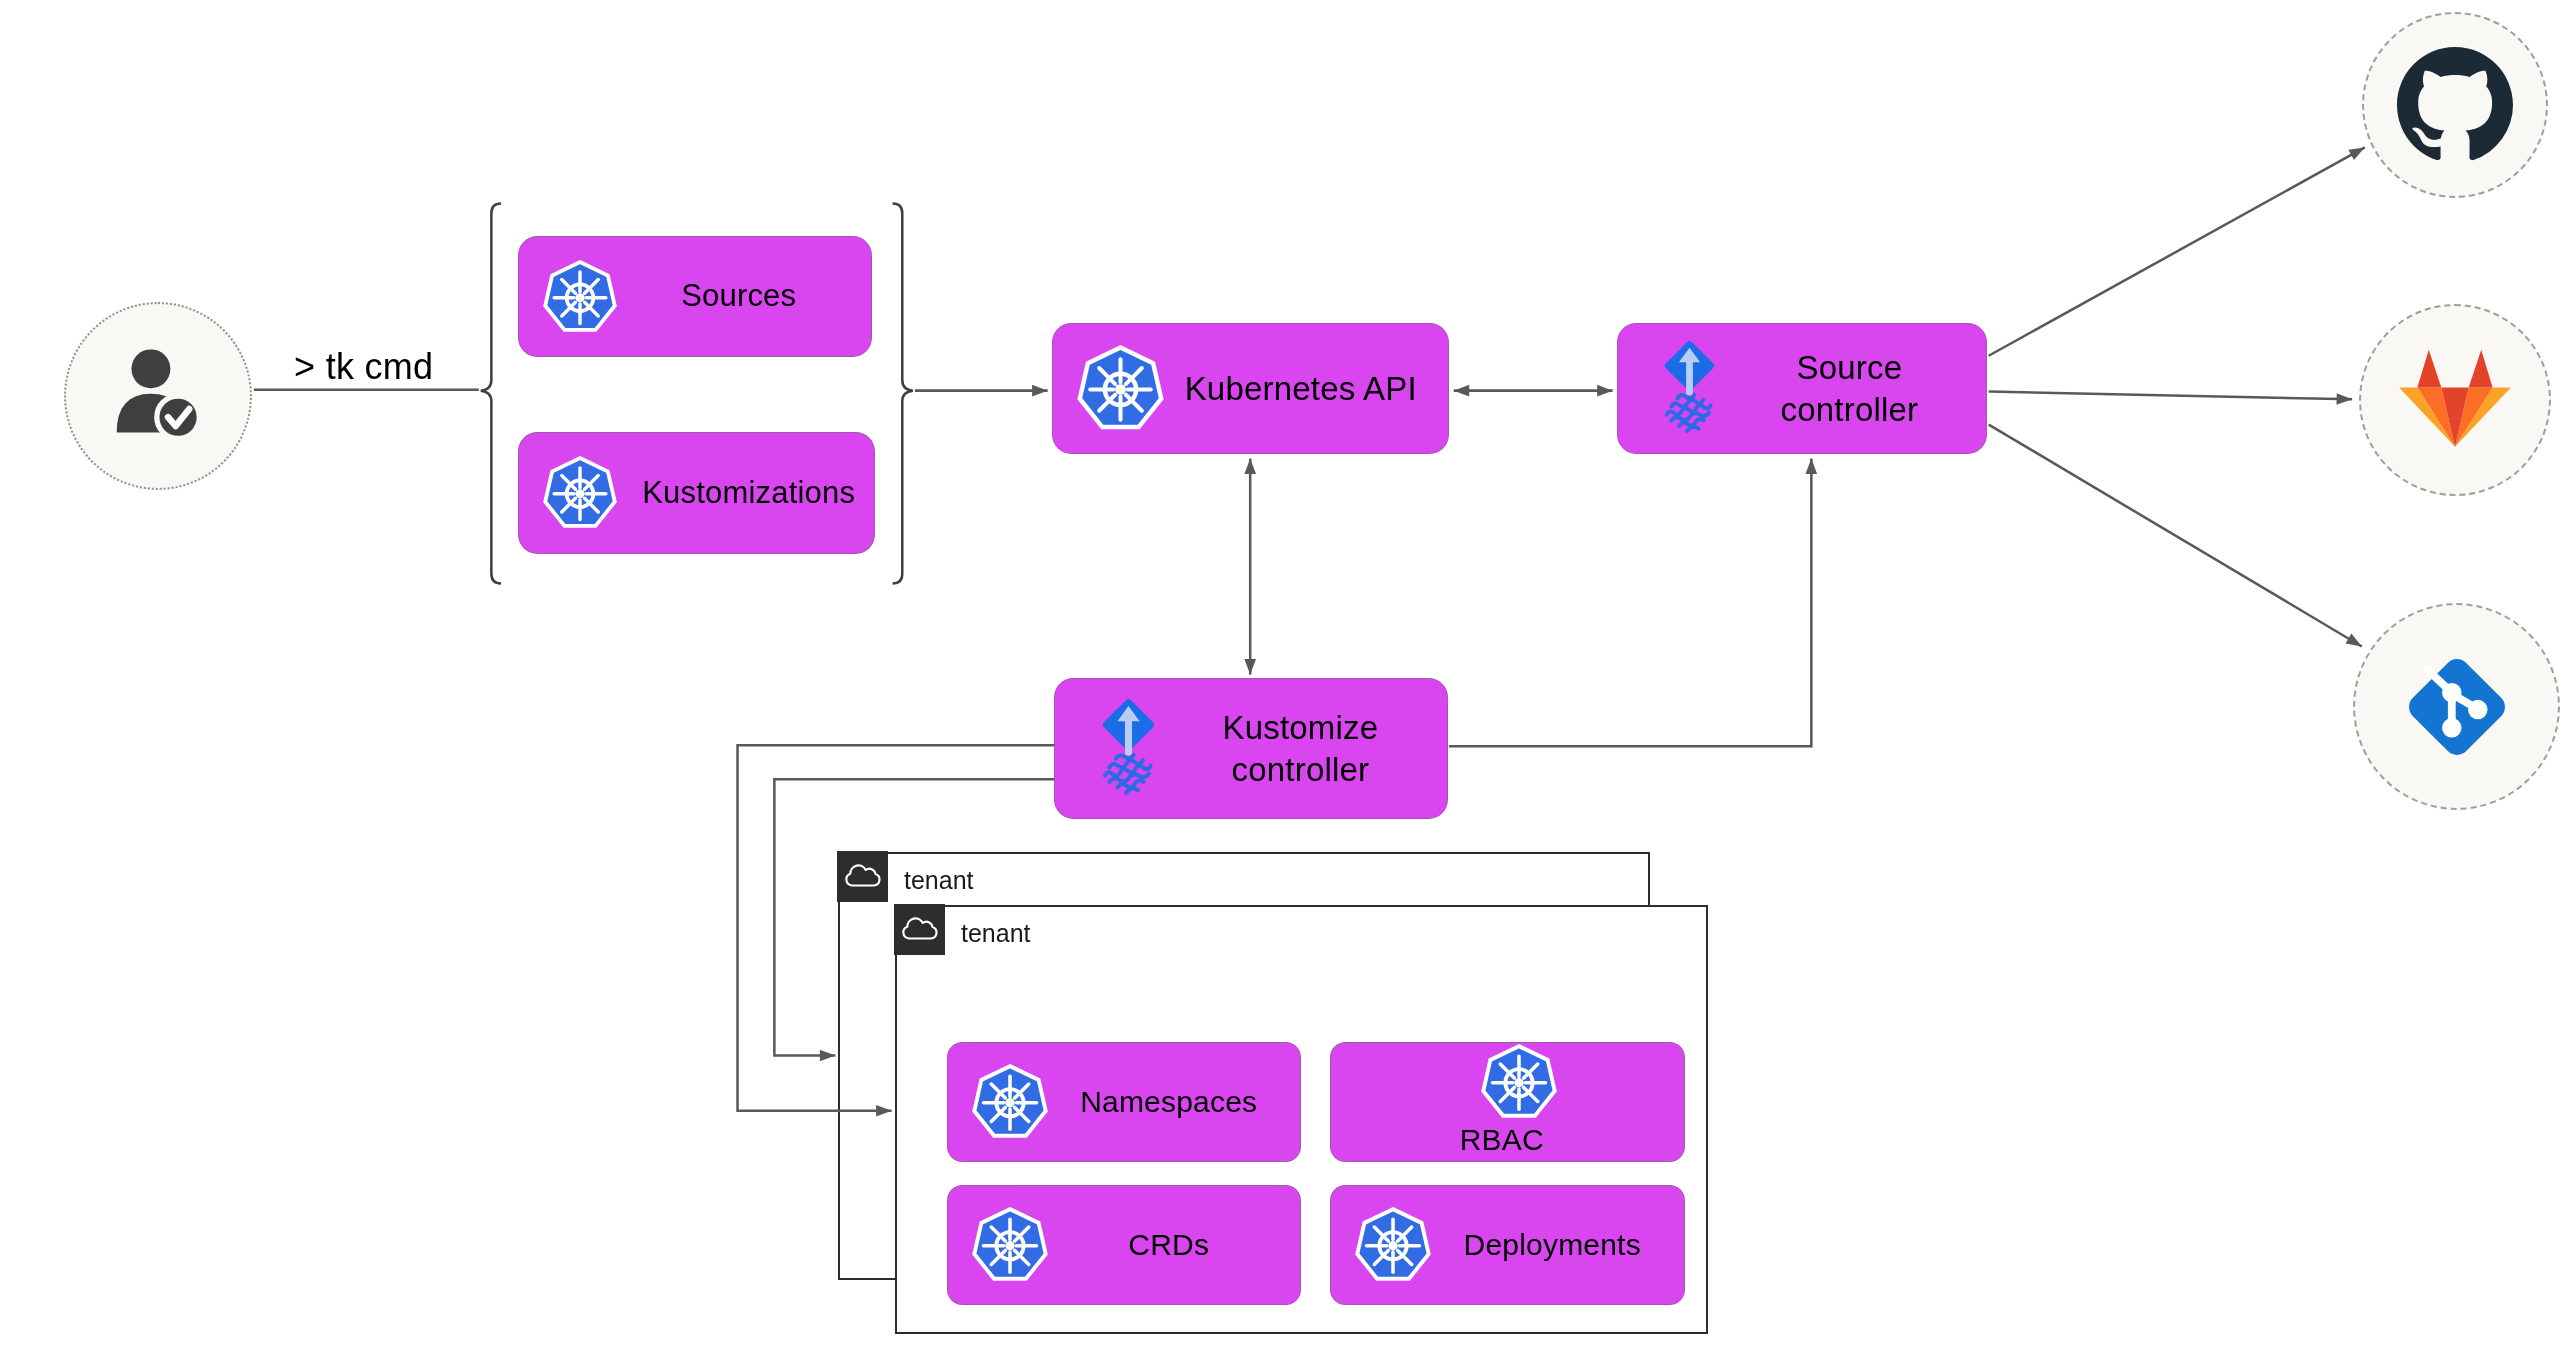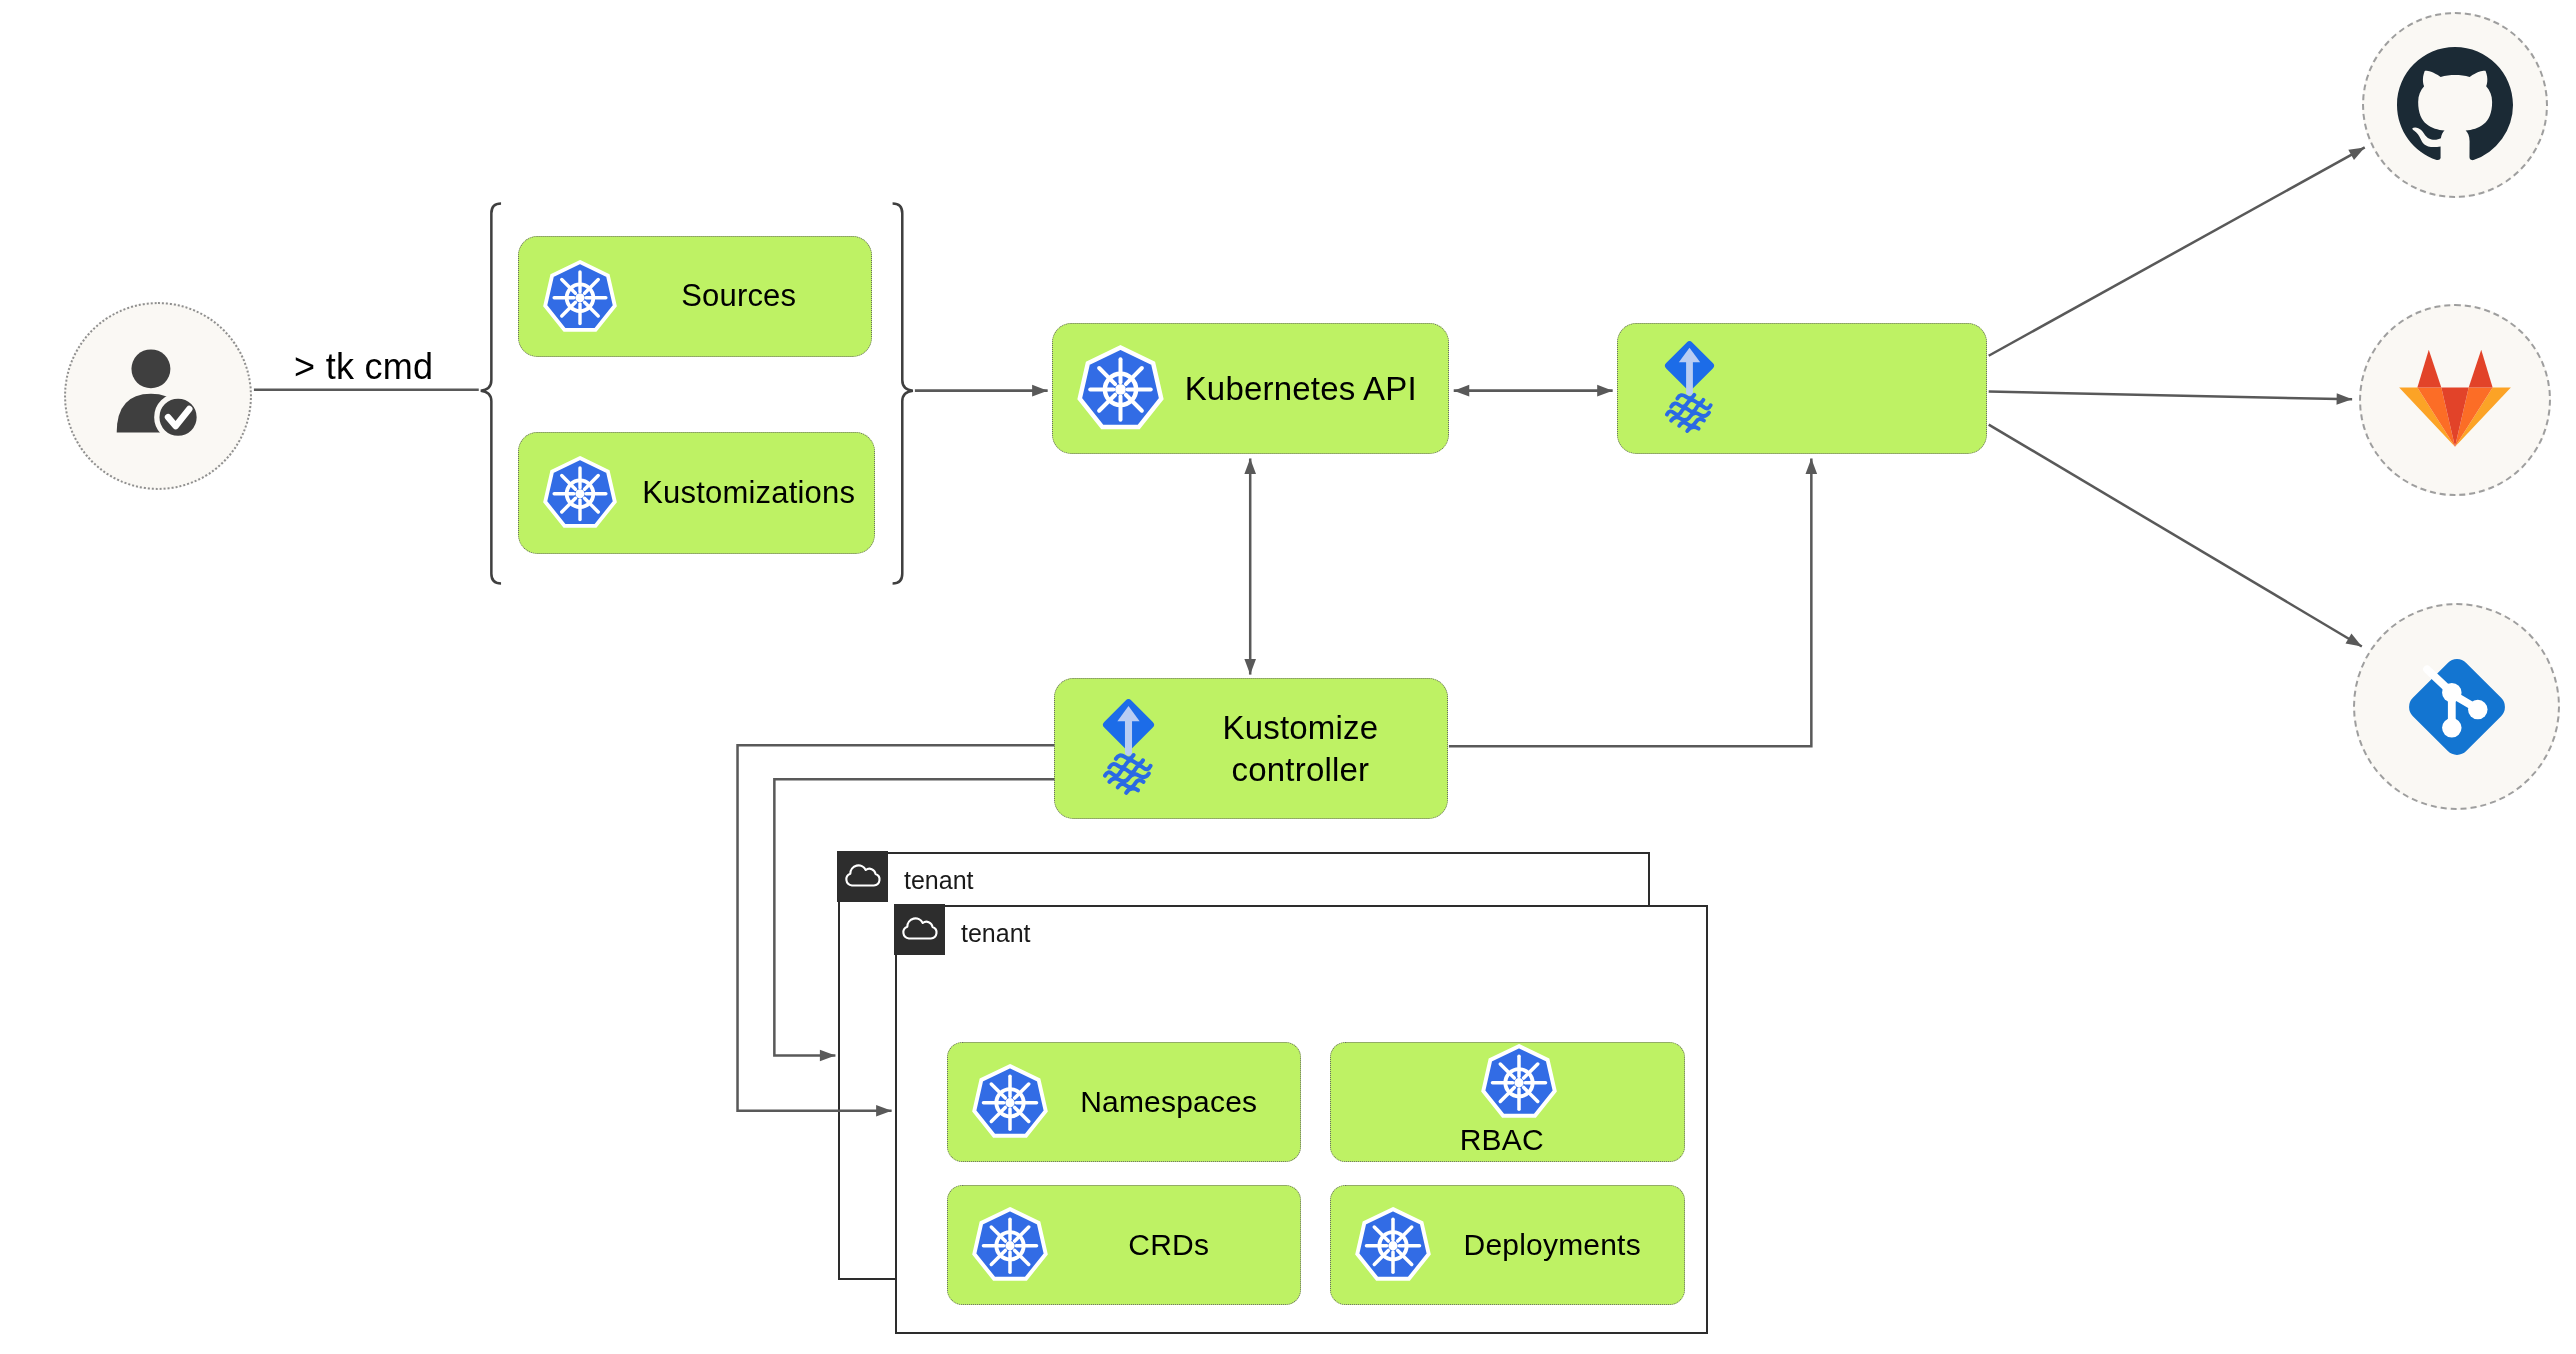--- a/index.html
+++ b/index.html
@@ -7,21 +7,21 @@
           font-family:"Liberation Sans", sans-serif;color:#000;}
   svg.layer{position:absolute;left:0;top:0;pointer-events:none;}
   .edge{stroke:#595959;stroke-width:2.6;fill:none;}
   .bracket{stroke:#3f3f3f;stroke-width:2.6;fill:none;}
 
   .dashed-circle{position:absolute;border:2.9px dashed #9e9e9e;border-radius:50%;
                  background:#faf8f4;box-sizing:border-box;
                  display:flex;align-items:center;justify-content:center;}
   .dotted-circle{border:2.9px dotted #8f8f8f;}
 
-  .gray-node{position:absolute;background:#bef264;border:1.9px dotted #696969;border-radius:19.4px;
+  .gray-node{position:absolute;background:#d946ef;border:1.9px dotted #696969;border-radius:19.4px;
              box-sizing:border-box;display:flex;align-items:center;}
   .gray-node .nicon{flex:0 0 auto;margin-left:23px;display:flex;}
   .gray-node .lbl{flex:1;text-align:center;font-size:31px;line-height:1.25;
                   padding:0 17.4px 0 5.8px;letter-spacing:0.2px;}
   .big .lbl{font-size:33px;}
   .wrap2 .lbl{padding:0 33px 0 7.8px;}
 
   .cmd{position:absolute;font-size:36px;letter-spacing:0.3px;}
 
   .tenant{position:absolute;background:#ffffff;border:2.9px solid #2d2d2d;box-sizing:border-box;}
@@ -119,20 +119,21 @@
         <g stroke="#2a6ae4" stroke-width="4" fill="none" stroke-linecap="round" transform="rotate(-12 50 76)">
           <path d="M41,58 q4.5,-5 9,0 q4.5,5 9,0"></path>
           <path d="M33,65 q4.2,-5 8.5,0 q4.2,5 8.5,0 q4.2,-5 8.5,0 q4.2,5 8.5,0"></path>
           <path d="M27,72 q3.8,-5 7.7,0 q3.8,5 7.7,0 q3.8,-5 7.7,0 q3.8,5 7.7,0 q3.8,-5 7.7,0 q3.8,5 7.7,0"></path>
           <path d="M30,79 q5,-5 10,0 q5,5 10,0 q5,-5 10,0 q5,5 10,0"></path>
           <path d="M37,86 q4.3,-5 8.7,0 q4.3,5 8.7,0 q4.3,-5 8.7,0"></path>
           <path d="M44,93 q6,-6 12,0"></path>
         </g>
       </svg>
     </span>
+    <span class="lbl">Source controller</span>
   </div>
 
   <div class="gray-node big wrap2" style="left:1054px;top:678px;width:394px;height:141px;">
     <span class="nicon">
       <svg width="101" height="101" viewBox="0 0 100 100">
         <rect x="31" y="7.5" width="38" height="38" rx="4" transform="rotate(45 50 26.5)" fill="#1c6ce8"></rect>
         <rect x="46.5" y="18" width="7" height="39" rx="3" fill="#b9cdf3"></rect>
         <polygon points="50,8 61,23 39,23" fill="#b9cdf3"></polygon>
         <g stroke="#2a6ae4" stroke-width="4" fill="none" stroke-linecap="round" transform="rotate(-12 50 76)">
           <path d="M41,58 q4.5,-5 9,0 q4.5,5 9,0"></path>

